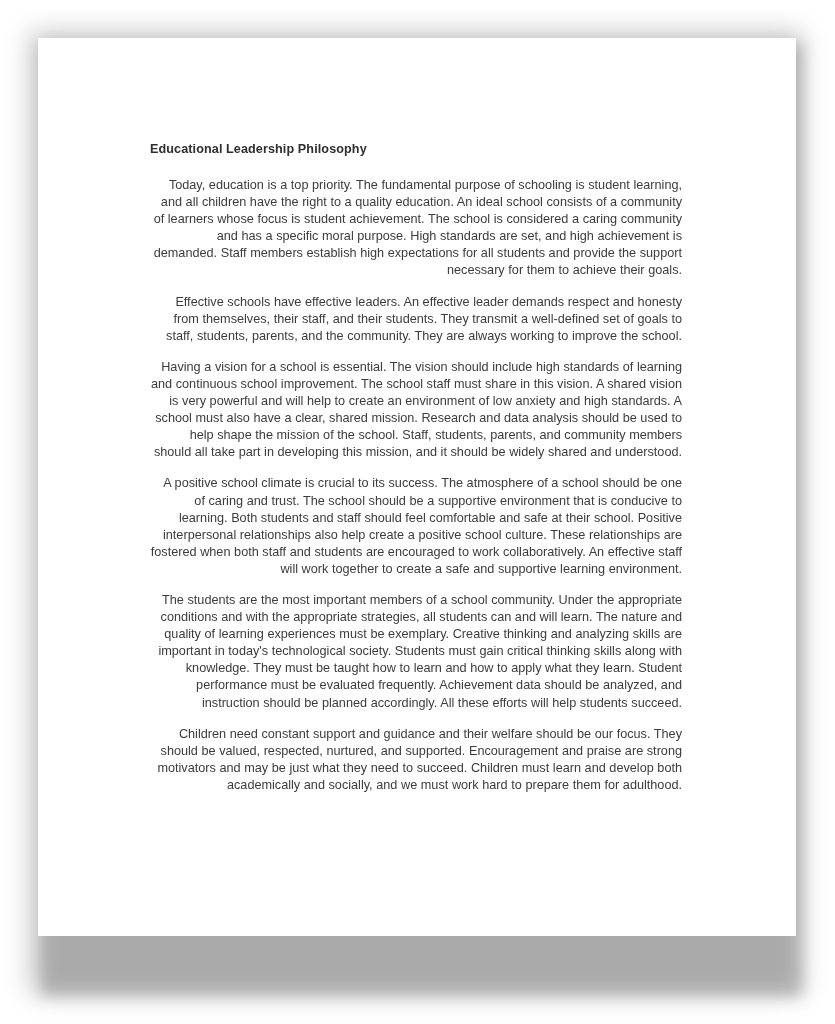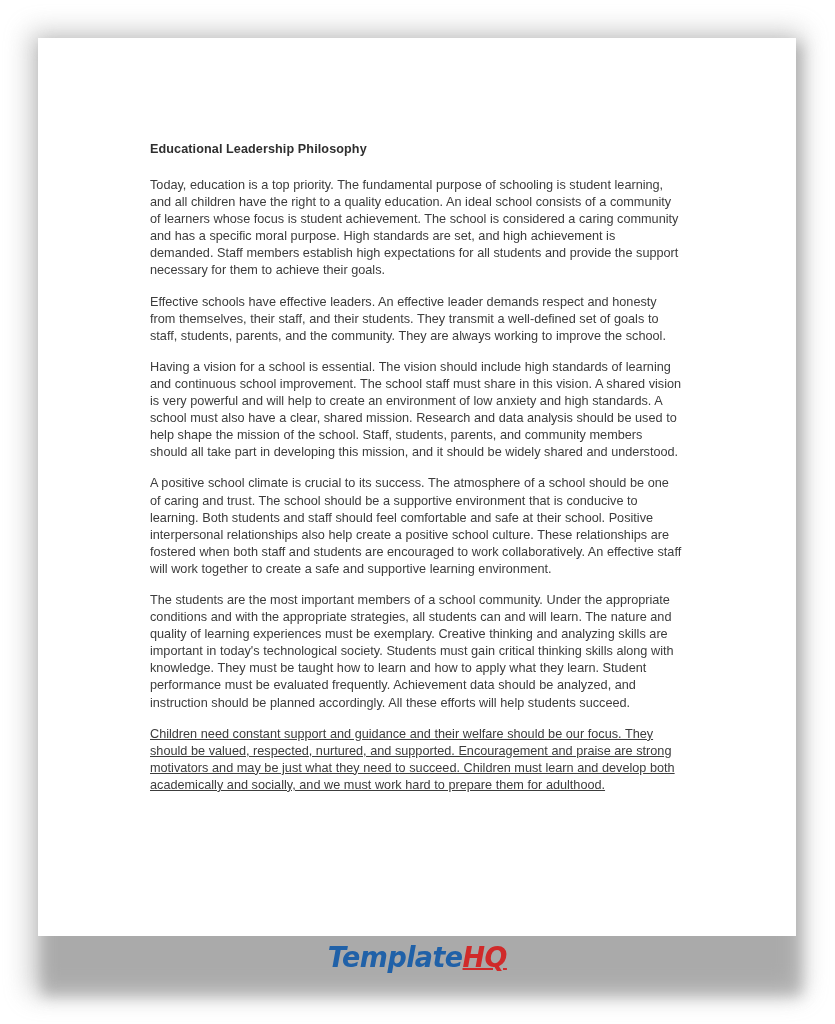--- a/index.html
+++ b/index.html
@@ -75,25 +75,25 @@
     letter-spacing: 0.1px;
     margin: 0 0 20px 0;
     line-height: 15px;
   }
 
   .doc-paragraph {
     font-size: 12.7px;
     line-height: 17.1px;
     color: #3c3c3c;
     margin: 0 0 14px 0;
-    text-align: left;
+    text-align: right;
     letter-spacing: -0.01px;
     word-spacing: 0.1px;
   }
-  .doc-paragraph:last-child { margin-bottom: 0; text-decoration: underline; }
+  .doc-paragraph:last-child { margin-bottom: 0; }
 
   
   #footer-logo {
     position: absolute;
     left: 0;
     top: 905px;           
     width: 758px;
     text-align: center;
     line-height: 1;
   }
@@ -134,18 +134,15 @@
       <p class="doc-paragraph">Having a vision for a school is essential. The vision should include high standards of learning and continuous school improvement. The school staff must share in this vision. A shared vision is very powerful and will help to create an environment of low anxiety and high standards. A school must also have a clear, shared mission. Research and data analysis should be used to help shape the mission of the school. Staff, students, parents, and community members should all take part in developing this mission, and it should be widely shared and understood.</p>
 
       <p class="doc-paragraph">A positive school climate is crucial to its success. The atmosphere of a school should be one of caring and trust. The school should be a supportive environment that is conducive to learning. Both students and staff should feel comfortable and safe at their school. Positive interpersonal relationships also help create a positive school culture. These relationships are fostered when both staff and students are encouraged to work collaboratively. An effective staff will work together to create a safe and supportive learning environment.</p>
 
       <p class="doc-paragraph">The students are the most important members of a school community. Under the appropriate conditions and with the appropriate strategies, all students can and will learn. The nature and quality of learning experiences must be exemplary. Creative thinking and analyzing skills are important in today's technological society. Students must gain critical thinking skills along with knowledge. They must be taught how to learn and how to apply what they learn. Student performance must be evaluated frequently. Achievement data should be analyzed, and instruction should be planned accordingly. All these efforts will help students succeed.</p>
 
       <p class="doc-paragraph">Children need constant support and guidance and their welfare should be our focus. They should be valued, respected, nurtured, and supported. Encouragement and praise are strong motivators and may be just what they need to succeed. Children must learn and develop both academically and socially, and we must work hard to prepare them for adulthood.</p>
 
     </div>
 
-    <div id="footer-logo">
-      <span class="logo-text"><span class="logo-part-template">Template</span><span class="logo-part-hq">HQ</span></span>
-    </div>
 
   </div>
 </div>
 
 </body></html>

